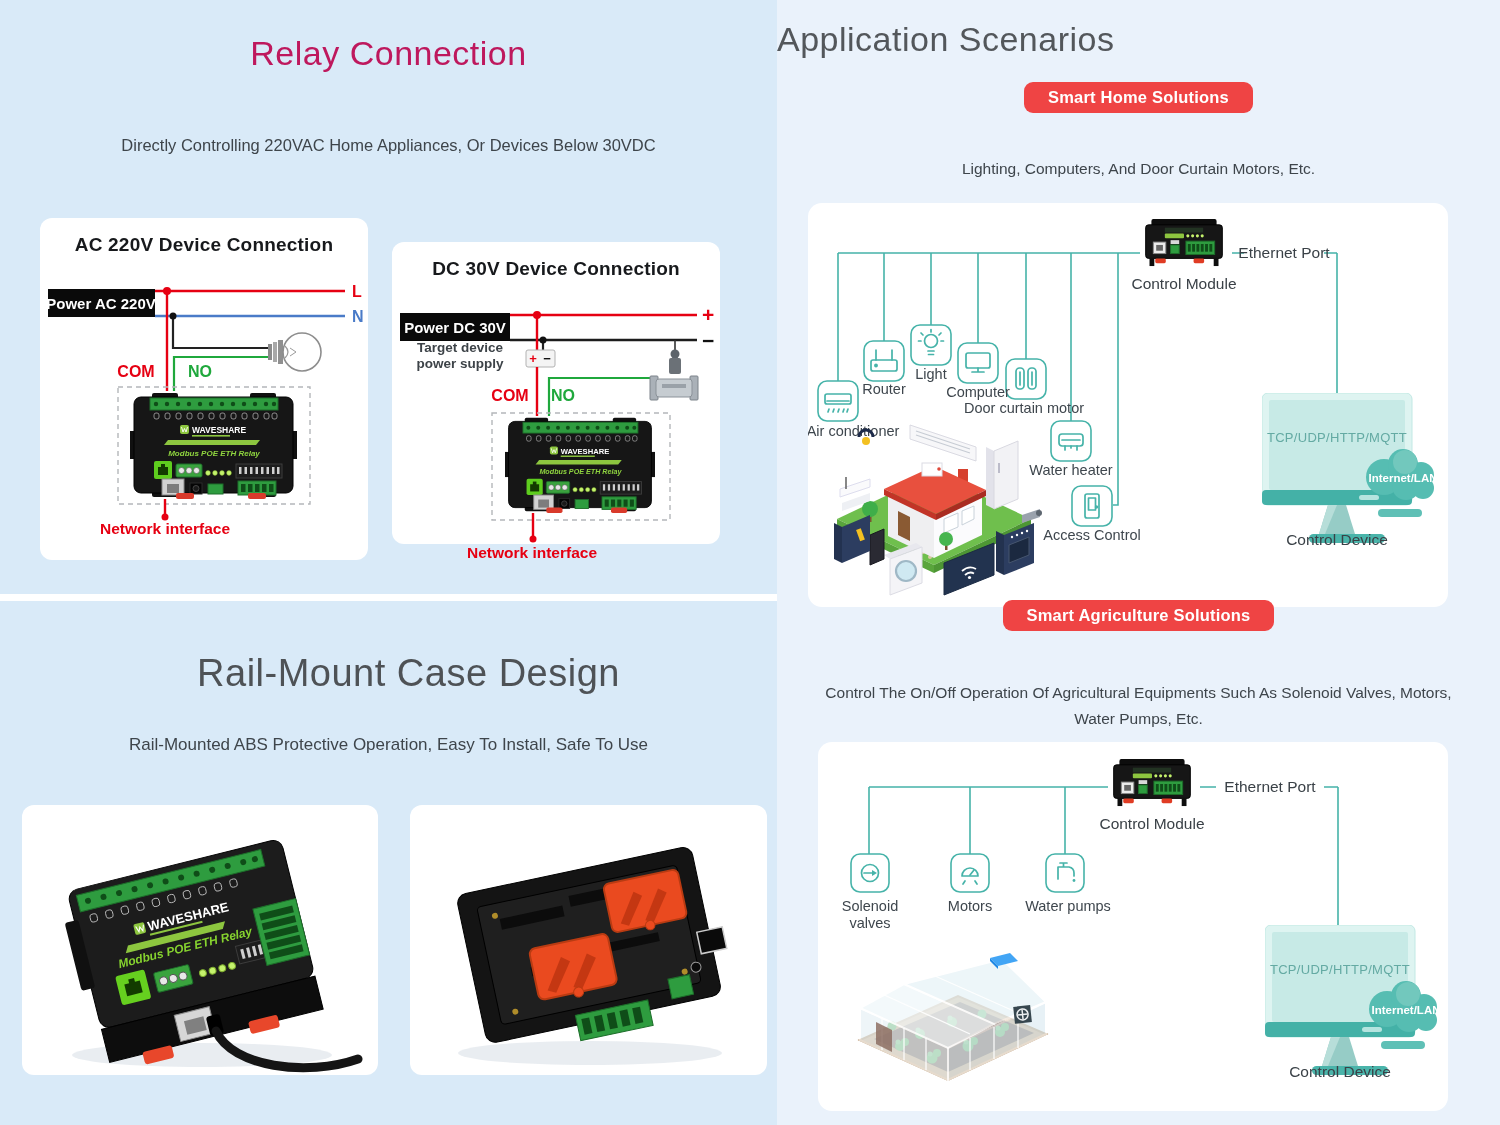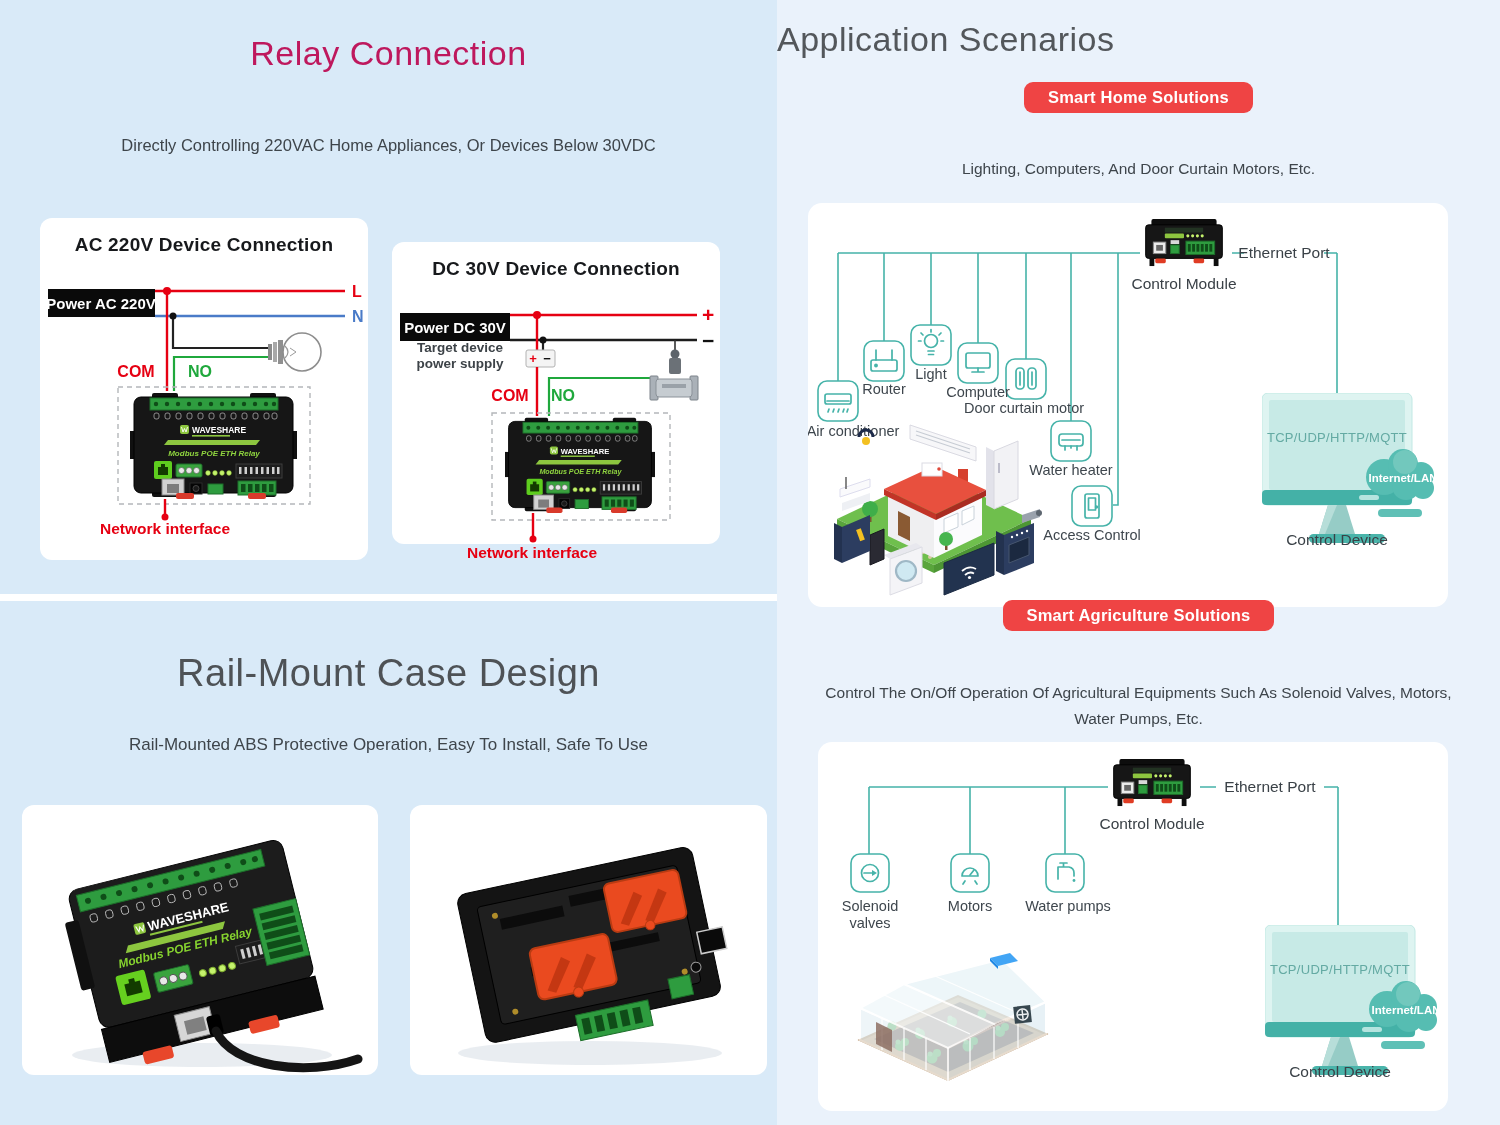--- a/index.html
+++ b/index.html
@@ -251,21 +251,21 @@
       <text x="118" y="113" text-anchor="middle" font-size="16" font-weight="bold" fill="#e60012">COM</text>
       <text x="171" y="113" text-anchor="middle" font-size="16" font-weight="bold" fill="#1fa83c">NO</text>
       <rect x="100" y="125" width="178" height="107" fill="none" stroke="#b4b7ba" stroke-width="1.4" stroke-dasharray="5 4"></rect>
       <use href="#relay-device" x="113" y="128" width="150" height="97"></use>
       <path class="redw" d="M141,225 V251"></path>
       <circle cx="141" cy="251" r="3.5" fill="#e60012"></circle>
       <text x="140" y="270" text-anchor="middle" font-size="15.5" font-weight="bold" fill="#e60012">Network interface</text>
     </svg>
   </div>
 
-  <div class="abs h2" style="top:652px;">Rail-Mount Case Design</div>
+  <div class="abs h2" style="top:652px;margin-left:20px;">Rail-Mount Case Design</div>
   <div class="abs sub2" style="top:735px;">Rail-Mounted ABS Protective Operation, Easy To Install, Safe To Use</div>
 
   <div class="abs card" style="left:22px;top:805px;width:356px;height:270px;">
     <svg width="356" height="270" viewBox="0 0 356 270">
       <ellipse cx="180" cy="250" rx="130" ry="12" fill="rgba(110,135,160,0.15)"></ellipse>
       <g transform="rotate(-14 178 140)">
         <rect x="62" y="56" width="220" height="142" rx="10" fill="#1c1c1c" stroke="#000"></rect>
         <rect x="52" y="86" width="14" height="70" rx="3" fill="#101010"></rect>
         <rect x="70" y="62" width="190" height="17" fill="#2e9c3f" stroke="#1d6e2a"></rect>
         <g fill="#0f4d18">

